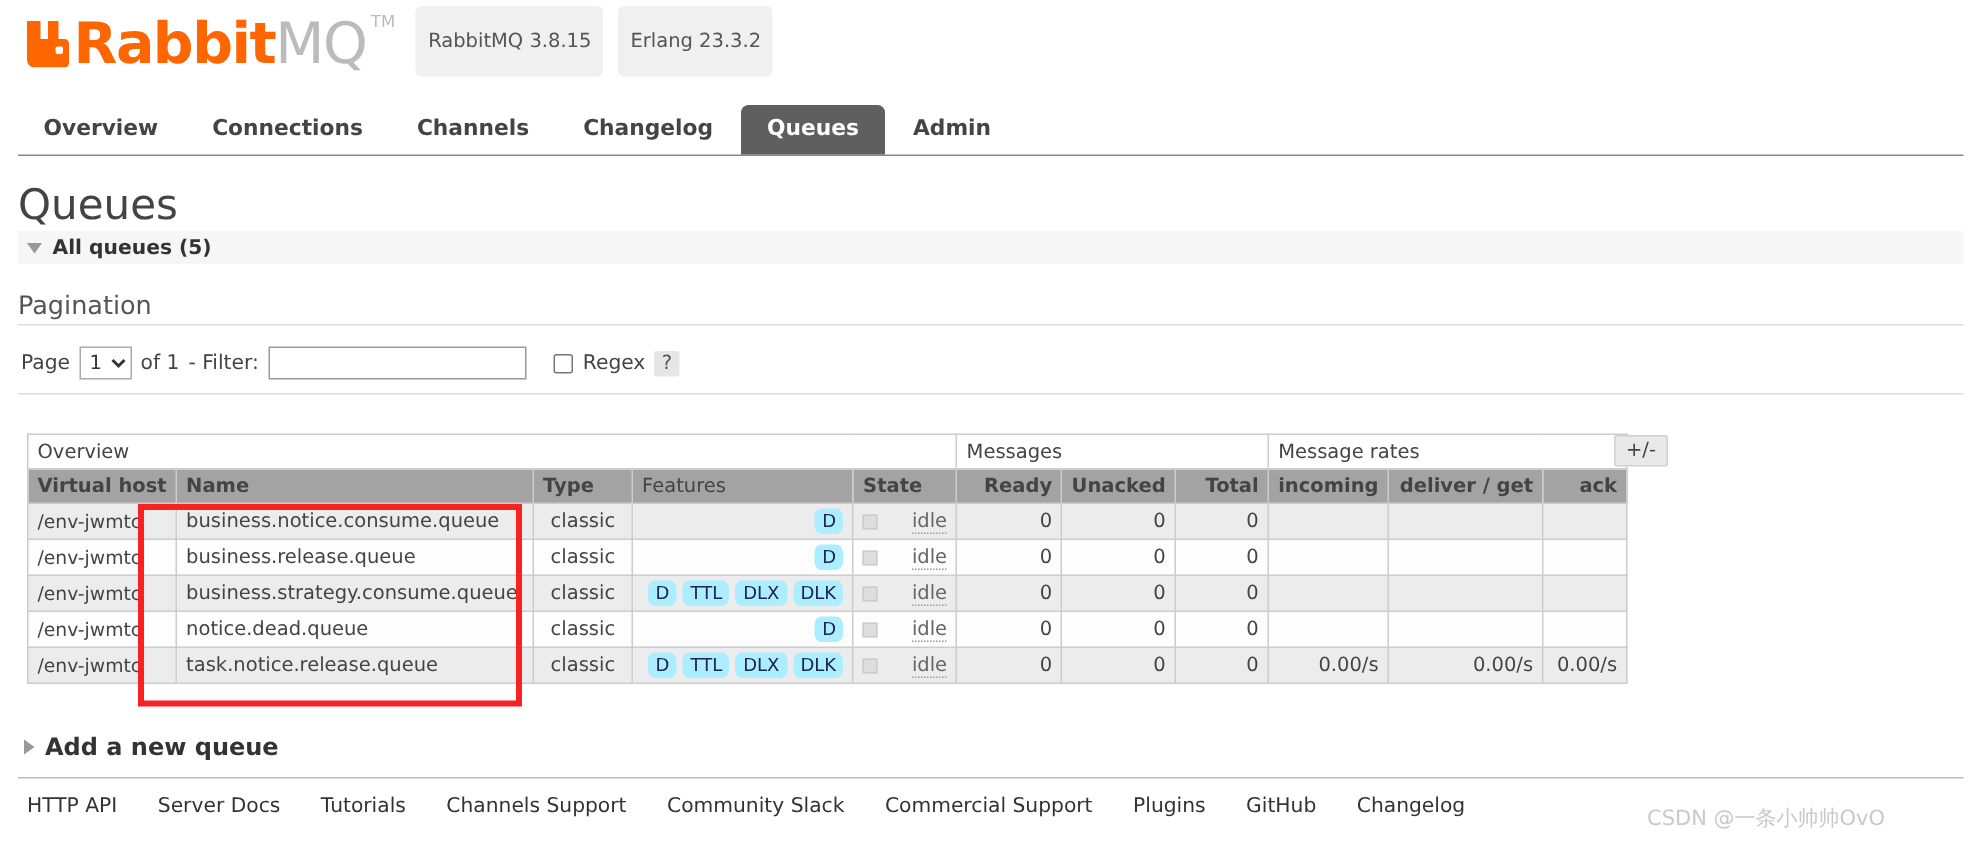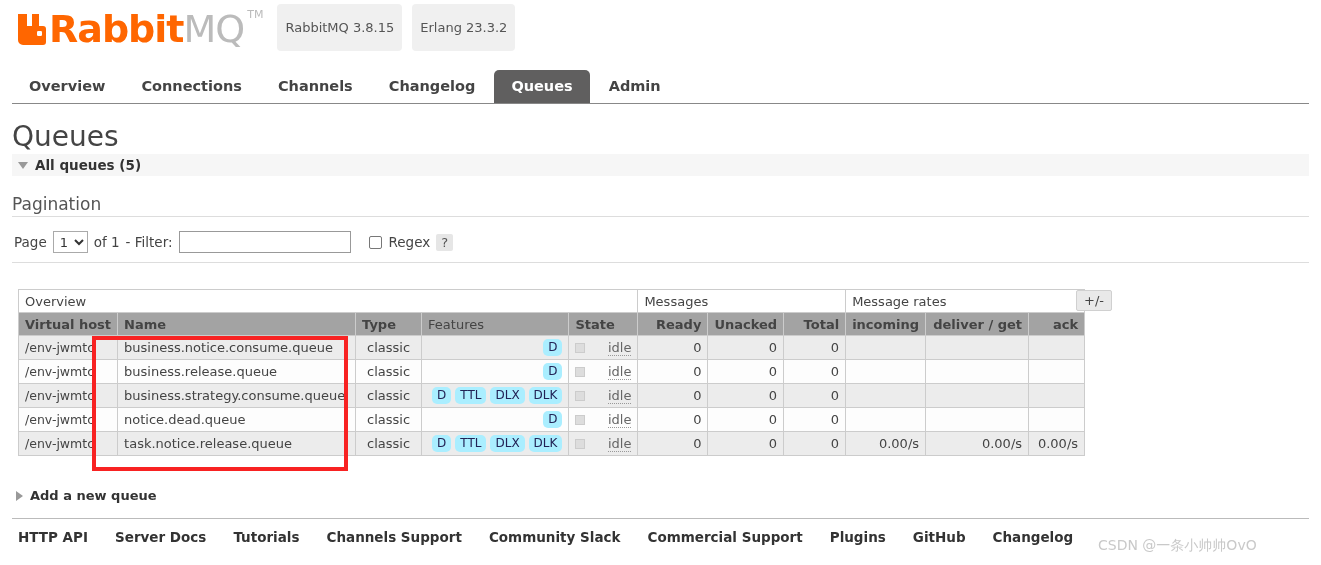--- a/index.html
+++ b/index.html
@@ -145,30 +145,30 @@
     position: absolute; left: 92px; top: 336px;
     width: 256px; height: 135px;
     border: 4px solid #f82222; pointer-events: none;
   }
 
   
   .addq {
     position: absolute; top: 488px; left: 16px;
     display: flex; align-items: center;
   }
-  .addq-label { font-size: 13px; font-weight: bold; color: #333; }
+  .addq-label { font-size: 16px; font-weight: bold; color: #333; }
   .foot-rule {
     position: absolute; top: 518px; left: 12px; right: 12px;
     height: 1px; background: #bbb;
   }
   .footer {
     position: absolute; top: 529px; left: 18px;
     display: flex; gap: 27px;
   }
-  .foot-link { font-size: 13.5px; font-weight: bold; color: #333; cursor: pointer; }
+  .foot-link { font-size: 13.5px; font-weight: normal; color: #333; cursor: pointer; }
   .watermark {
     position: absolute; top: 537px; left: 1098px;
     font-size: 14px; color: #c9c9c9;
   }
 </style>
 </head>
 <body>
 
 <div id="page">
 

